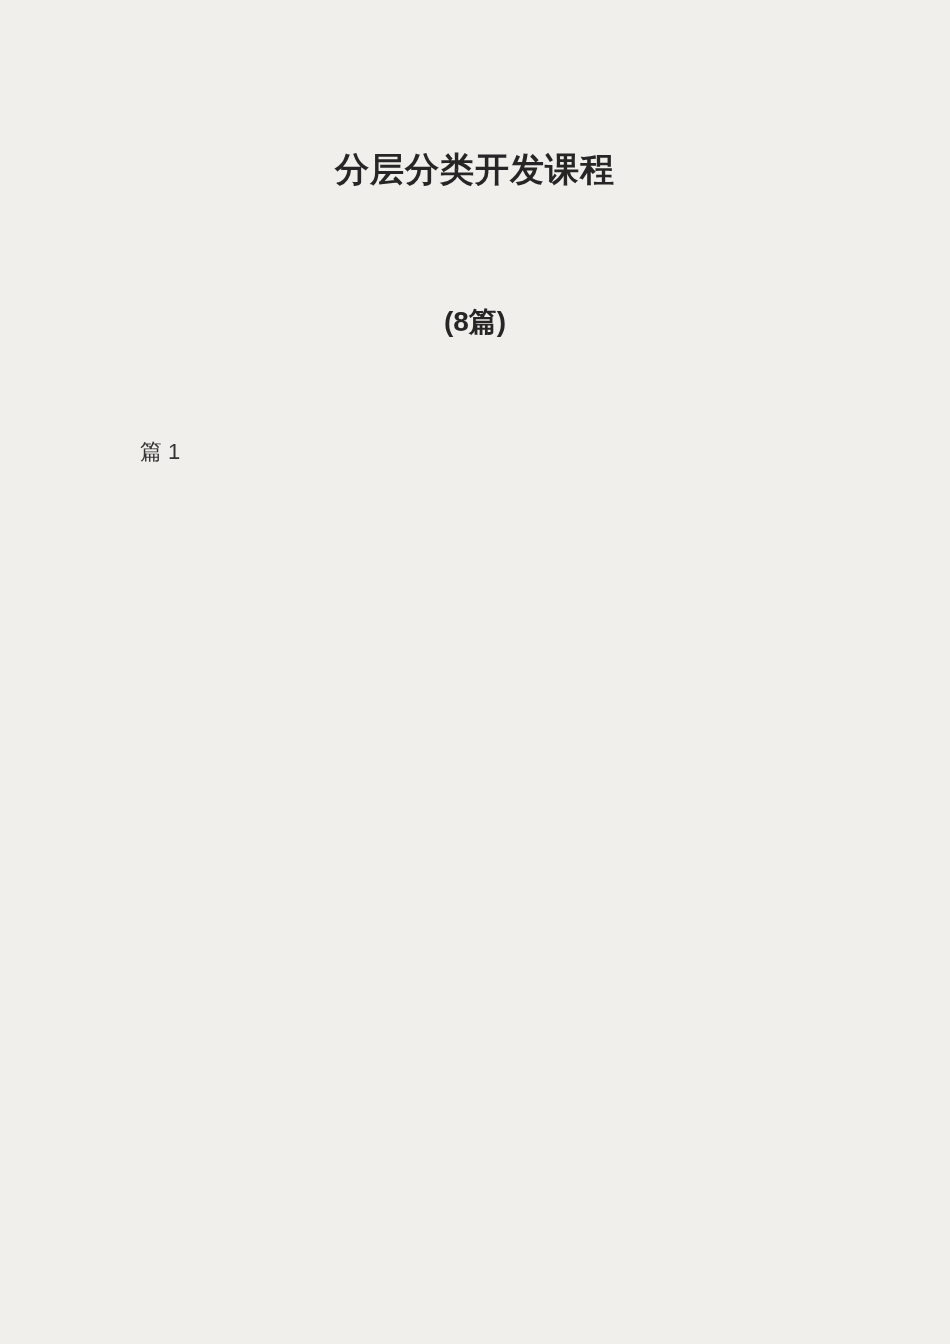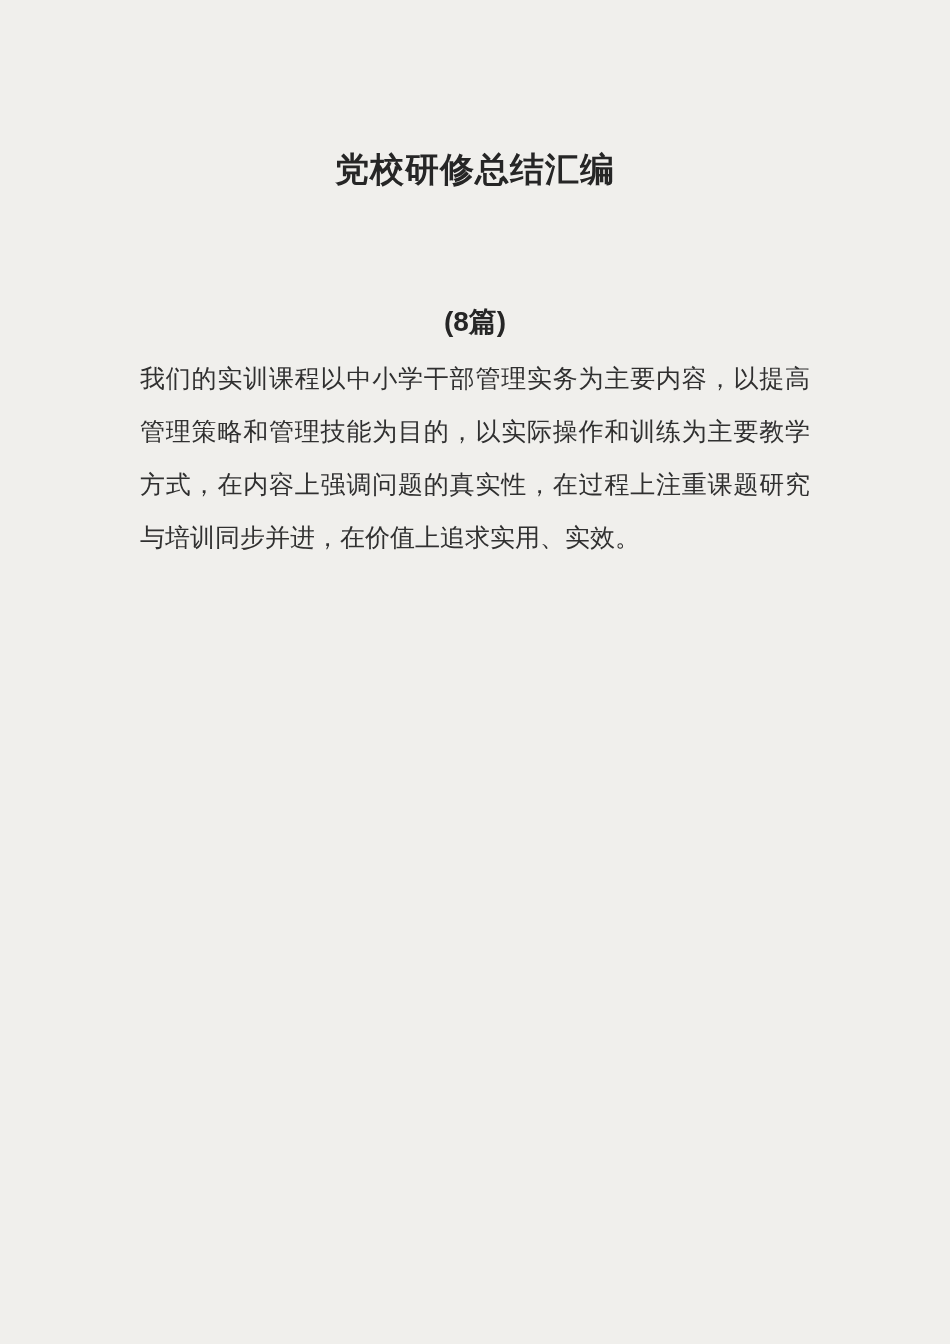--- a/index.html
+++ b/index.html
@@ -61,22 +61,22 @@
     text-justify: inter-ideograph;
     word-break: break-all;
     color: #303030;
   }
 </style>
 </head>
 <body>
 
 <div class="page">
 
-  <h1 class="doc-title">党校研修总结汇编</h1>
+  <h1 class="doc-title">分层分类开发课程</h1>
 
   <h2 class="doc-subtitle">(8篇)</h2>
 
+  <p class="section-label">篇 1</p>
 
   <div class="body-text">
-    <p class="para">我们的实训课程以中小学干部管理实务为主要内容，以提高管理策略和管理技能为目的，以实际操作和训练为主要教学方式，在内容上强调问题的真实性，在过程上注重课题研究与培训同步并进，在价值上追求实用、实效。</p>
   </div>
 
 </div>
 
 </body></html>

